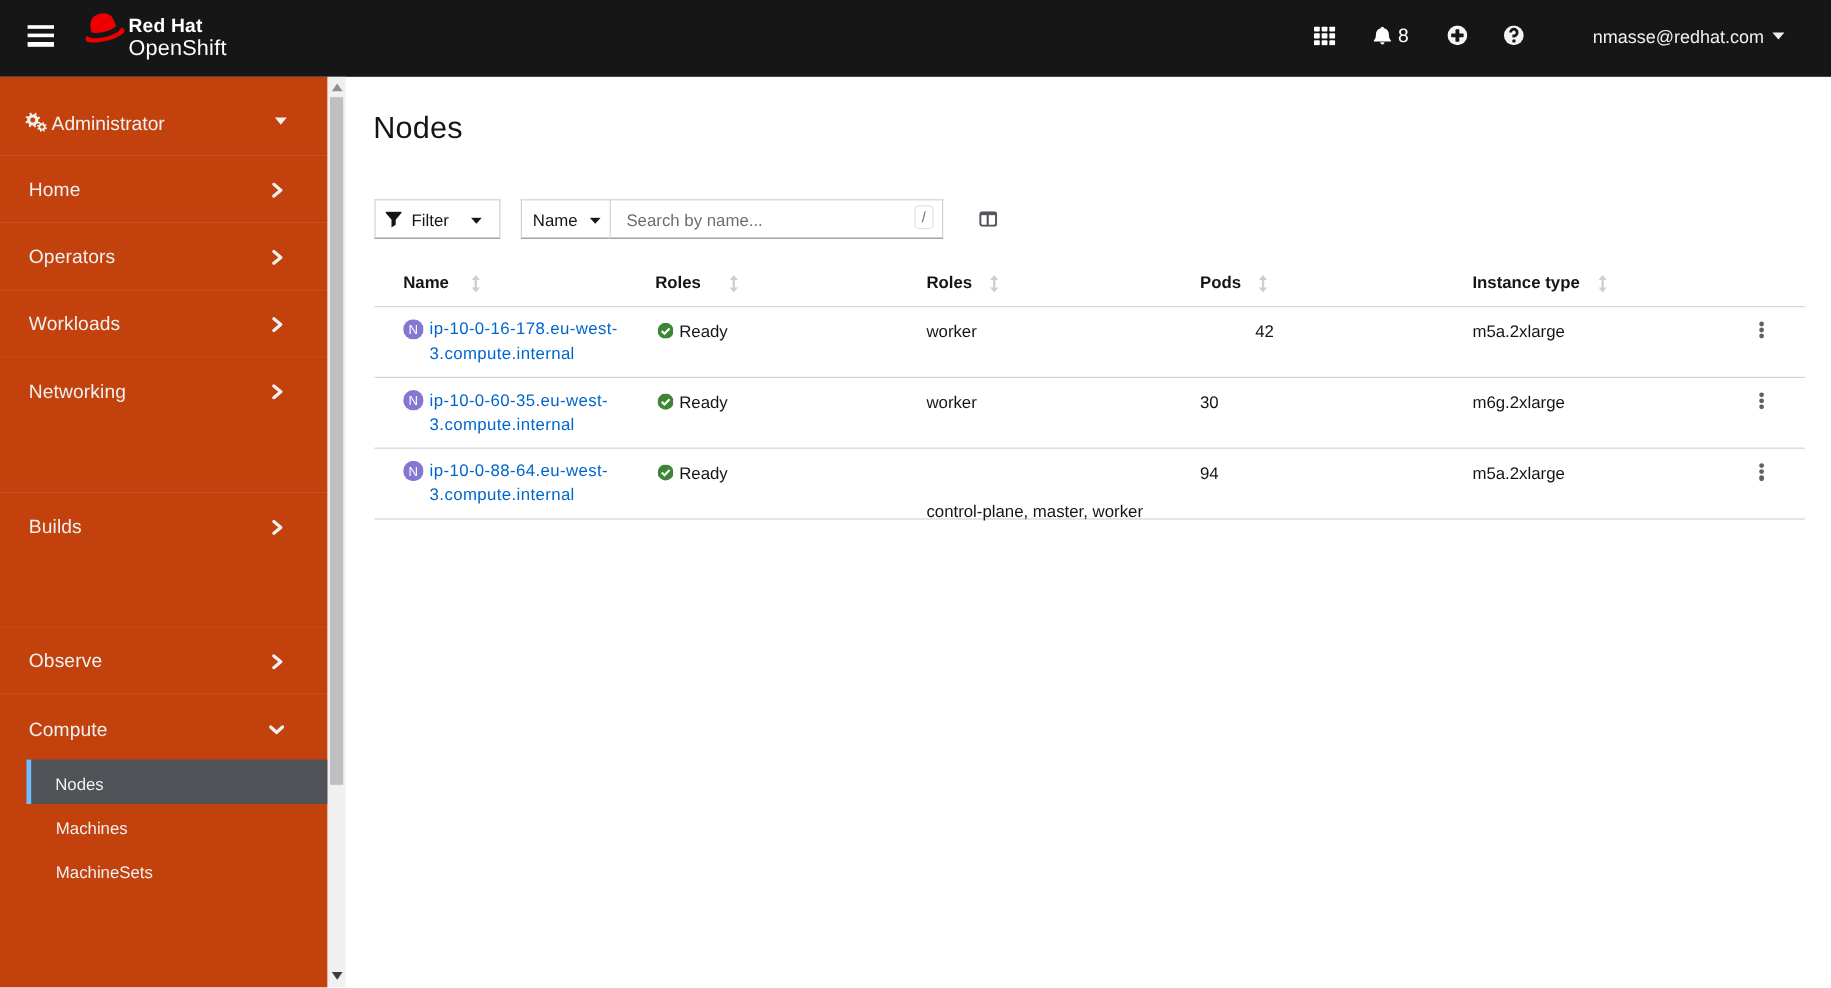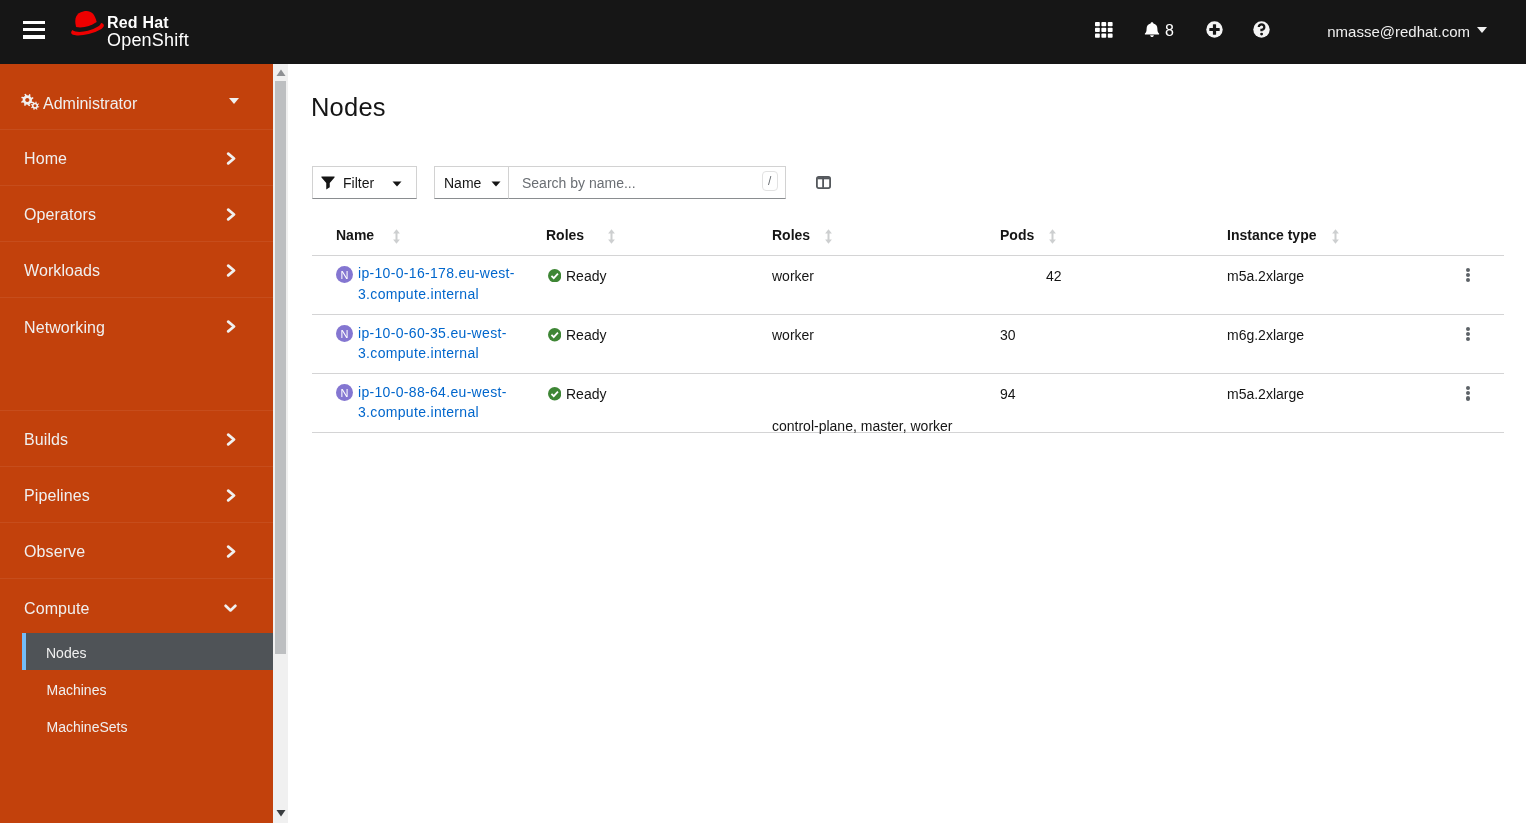--- a/index.html
+++ b/index.html
@@ -133,26 +133,20 @@
     <svg class="chev" style="right:37.5px; top:22px" width="10" height="13" viewBox="0 0 10 13">
         <path d="M2.2,1.6 L8,6.5 L2.2,11.4" fill="none" stroke="#f0f0f0" stroke-width="2.7" stroke-linecap="round" stroke-linejoin="round"></path>
       </svg>
   </div>
   <div class="navitem" style="top:345.5px">
       <span class="lbl">Builds</span>
     <svg class="chev" style="right:37.5px; top:22px" width="10" height="13" viewBox="0 0 10 13">
         <path d="M2.2,1.6 L8,6.5 L2.2,11.4" fill="none" stroke="#f0f0f0" stroke-width="2.7" stroke-linecap="round" stroke-linejoin="round"></path>
       </svg>
   </div>
-  <div class="navitem" style="top:401.7px">
-      <span class="lbl">Pipelines</span>
-    <svg class="chev" style="right:37.5px; top:22px" width="10" height="13" viewBox="0 0 10 13">
-        <path d="M2.2,1.6 L8,6.5 L2.2,11.4" fill="none" stroke="#f0f0f0" stroke-width="2.7" stroke-linecap="round" stroke-linejoin="round"></path>
-      </svg>
-  </div>
   <div class="navitem" style="top:457.9px">
       <span class="lbl">Observe</span>
     <svg class="chev" style="right:37.5px; top:22px" width="10" height="13" viewBox="0 0 10 13">
         <path d="M2.2,1.6 L8,6.5 L2.2,11.4" fill="none" stroke="#f0f0f0" stroke-width="2.7" stroke-linecap="round" stroke-linejoin="round"></path>
       </svg>
   </div>
   <div class="navitem" style="top:514.1px">
       <span class="lbl">Compute</span>
     <svg class="chev" style="right:36px; top:25px" width="13" height="9" viewBox="0 0 13 9">
         <path d="M1.6,1.8 L6.5,6.4 L11.4,1.8" fill="none" stroke="#f0f0f0" stroke-width="2.7" stroke-linecap="round" stroke-linejoin="round"></path>

